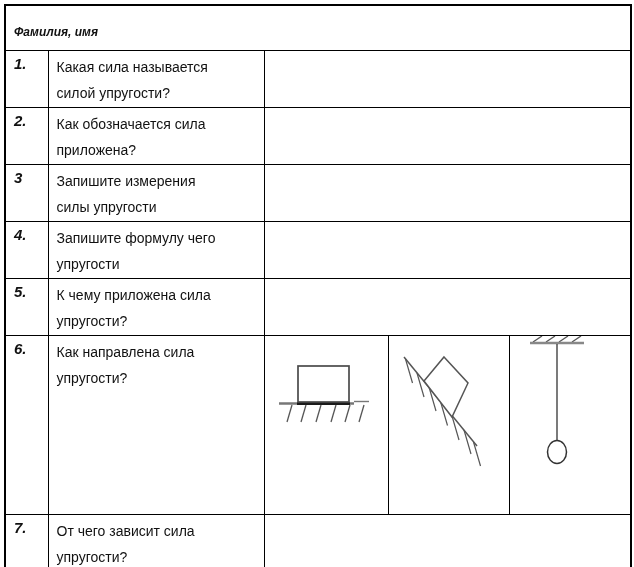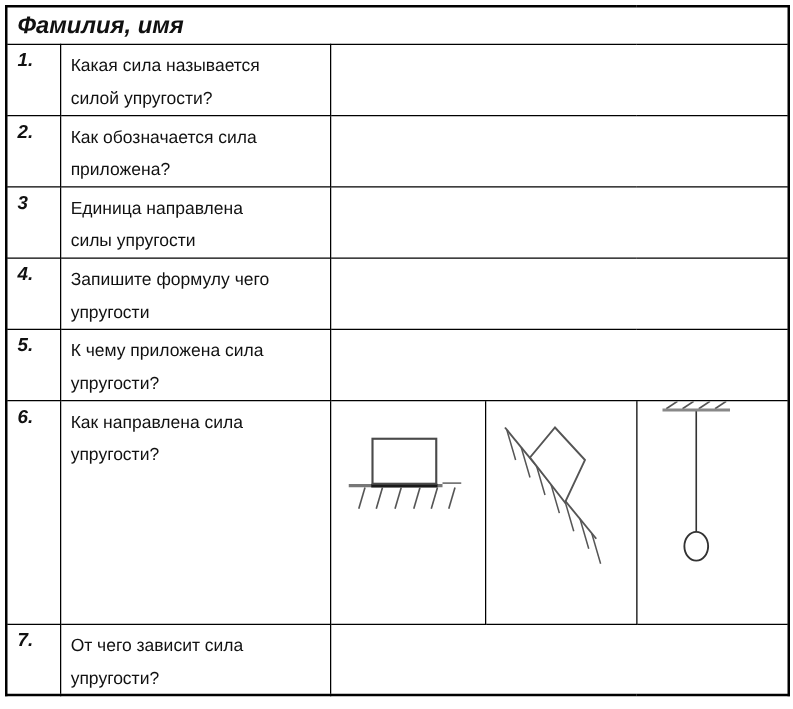--- a/index.html
+++ b/index.html
@@ -19,22 +19,22 @@
     overflow:hidden;
     padding:0;
   }
   .r-hdr td{height:25px;}
   .r-q td{height:52px;}
   .r-diag td{height:174px;}
   .r-last td{height:50px;}
   .hdr{
     font-weight:bold;
     font-style:italic;
-    font-size:19px;
-    padding:4px 4px 0 8px;
+    font-size:12px;
+    padding:19px 4px 0 8px;
   }
   .num{
     font-weight:bold;
     font-style:italic;
     font-size:15px;
     padding:4px 0 0 8px;
   }
   .q{
     font-size:14px;
     line-height:26px;
@@ -74,21 +74,21 @@
 
   <tr class="r-q">
     <td class="num">2.</td>
     <td class="q">Как обозначается сила
 приложена?</td>
     <td class="ans" colspan="3"></td>
   </tr>
 
   <tr class="r-q">
     <td class="num">3</td>
-    <td class="q">Единица направлена
+    <td class="q">Запишите измерения
 силы упругости</td>
     <td class="ans" colspan="3"></td>
   </tr>
 
   <tr class="r-q">
     <td class="num">4.</td>
     <td class="q">Запишите формулу чего
 упругости</td>
     <td class="ans" colspan="3"></td>
   </tr>

